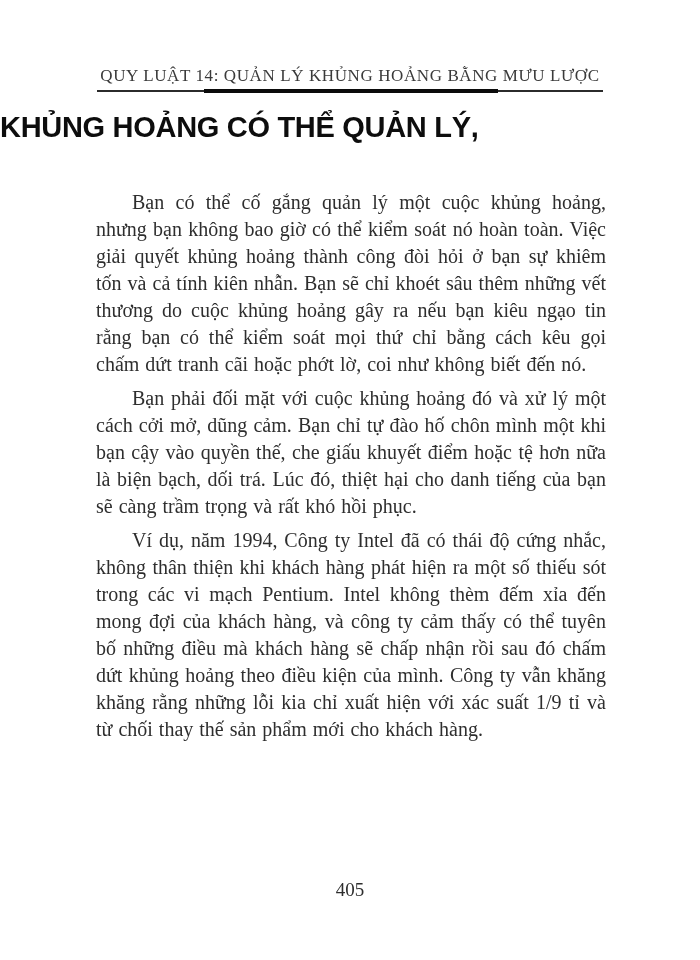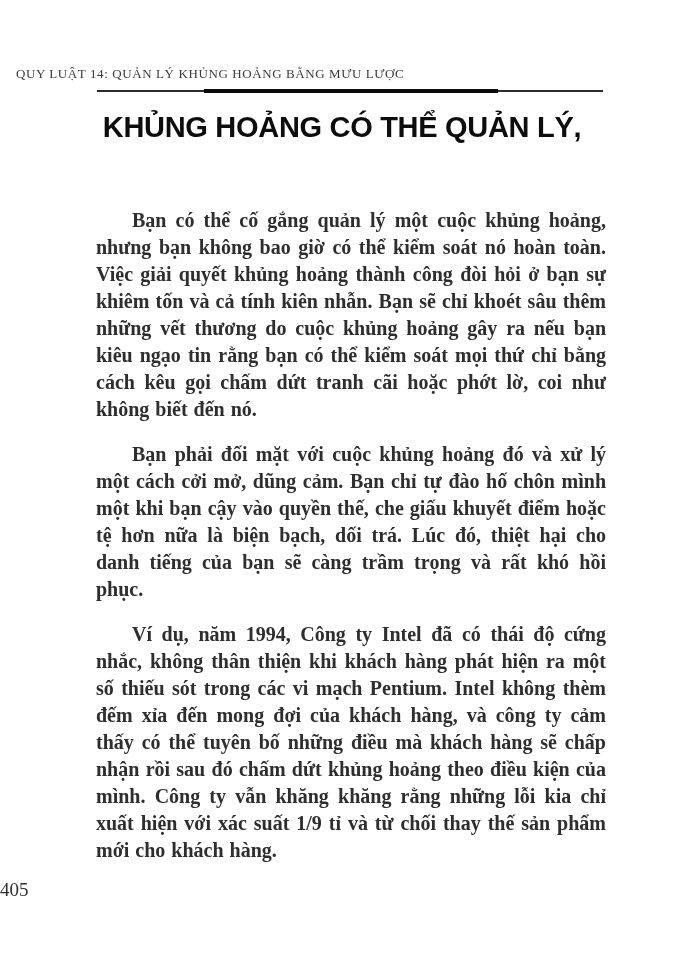--- a/index.html
+++ b/index.html
@@ -11,24 +11,24 @@
     position: relative;
     width: 700px;
     height: 960px;
     background: #ffffff;
     overflow: hidden;
     font-family: "Liberation Serif", serif;
   }
   .running-header {
     position: absolute;
     top: 66px;
-    left: 16px;
+    left: 0;
     right: 0;
-    text-align: left;
-    font-size: 13px;
+    text-align: center;
+    font-size: 17px;
     letter-spacing: 0.6px;
     color: #3a3a3a;
     font-family: "Liberation Serif", serif;
   }
   .header-rule {
     position: absolute;
     top: 90px;
     left: 97px;
     width: 506px;
     height: 2px;
@@ -41,21 +41,20 @@
     width: 294px;
     height: 4px;
     background: #0b0b0b;
   }
   .page-title {
     position: absolute;
     top: 110px;
     left: 0;
     right: 16px;
     margin: 0;
-    text-align: center;
     font-family: "Liberation Sans", sans-serif;
     font-weight: 700;
     font-size: 29px;
     line-height: 34px;
     letter-spacing: -0.3px;
     color: #0d0d0d;
   }
   .page-title .title-line {
     display: block;
   }
@@ -64,34 +63,33 @@
     top: 189px;
     left: 96px;
     width: 510px;
     font-size: 20px;
     line-height: 27px;
     color: #2e2e2e;
     text-align: justify;
     word-spacing: 1px;
   }
   .body-text p {
-    margin: 18px 0 7px 0;
+    margin: 0 0 7px 0;
     text-indent: 36px;
-    font-weight: bold;
   }
   .body-text p.continued {
     text-align-last: justify;
     margin-bottom: 0;
   }
   .page-number {
     position: absolute;
     top: 879px;
     left: 0;
     right: 0;
-    text-align: left;
+    text-align: center;
     font-size: 19px;
     color: #2e2e2e;
     font-family: "Liberation Serif", serif;
   }
 </style>
 </head>
 <body>
 
 <div class="page">
 

